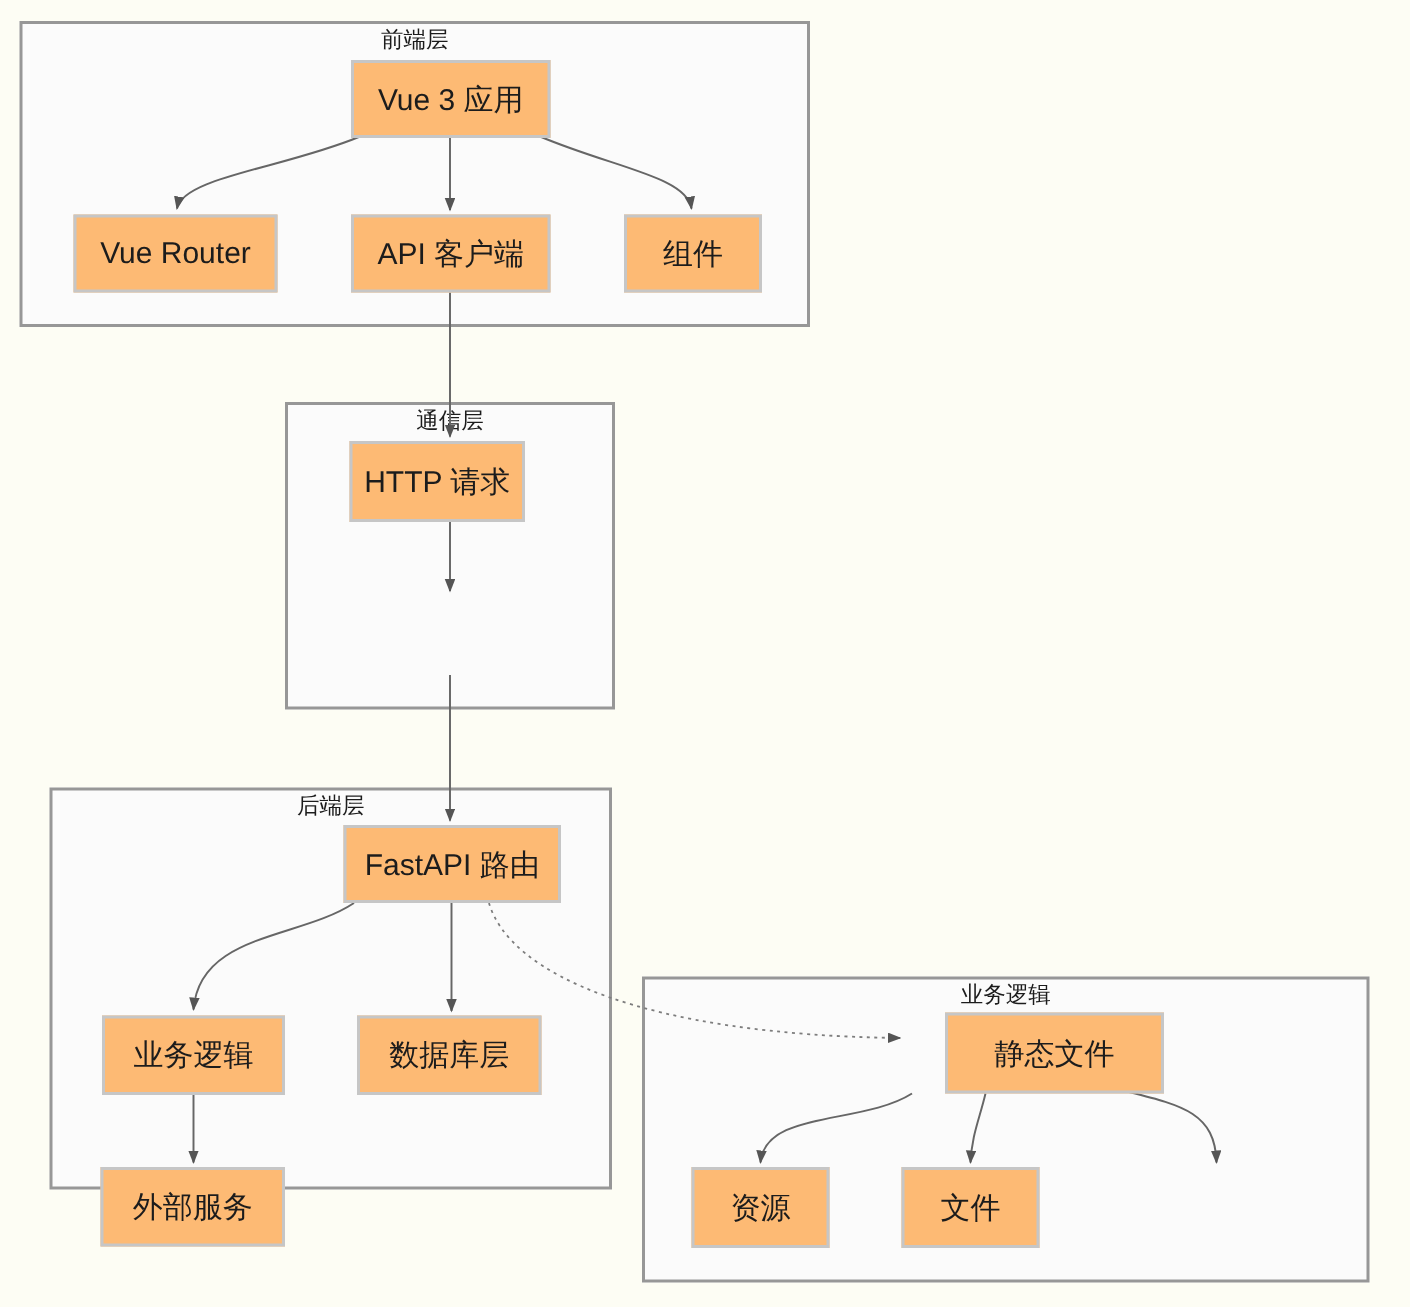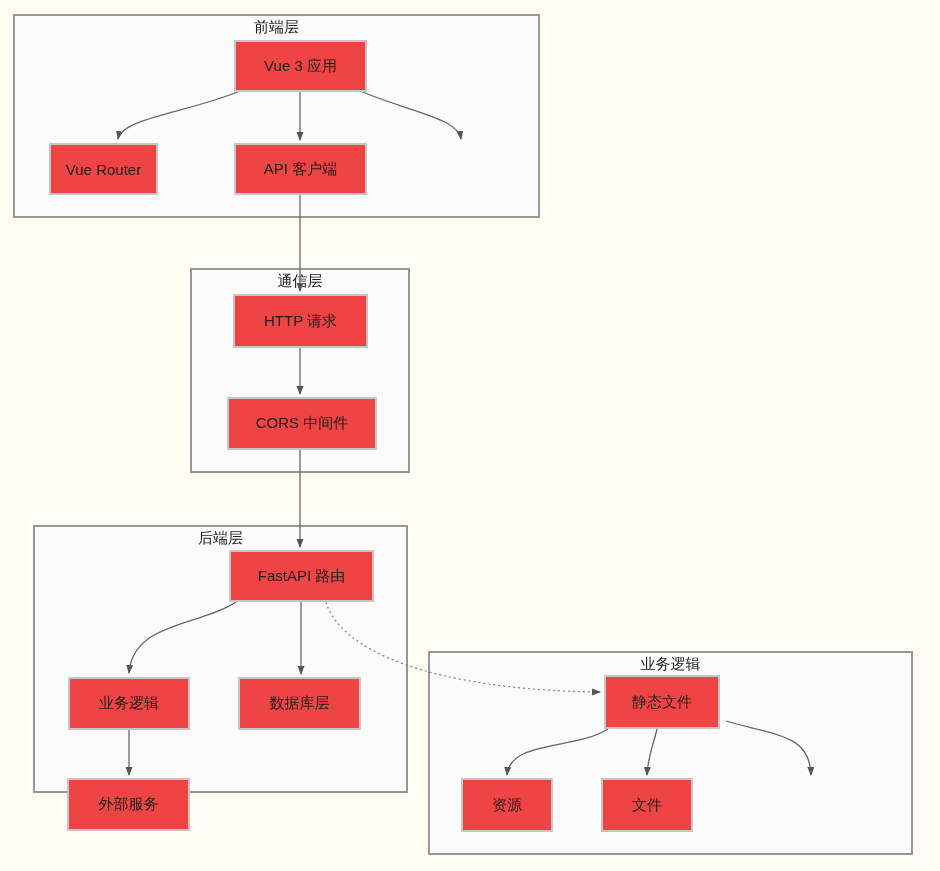--- a/index.html
+++ b/index.html
@@ -12,22 +12,22 @@
     position:absolute;background:#fbfbfb;border:2px solid #979797;
     box-sizing:border-box;z-index:1;
   }
   .ctitle{
     position:absolute;top:2px;left:50%;transform:translateX(-50%);
     font-size:15px;line-height:18px;color:#1c1c1c;white-space:nowrap;z-index:3;
   }
   .edges{position:absolute;left:0;top:0;z-index:2;pointer-events:none;}
   .node{
     position:absolute;display:flex;align-items:center;justify-content:center;
-    background:#ef4444;border:2px solid #c6c6c6;box-sizing:border-box;
-    font-size:15px;color:#1c1c1c;white-space:nowrap;z-index:4;
+    background:#fdba74;border:2px solid #c6c6c6;box-sizing:border-box;
+    font-size:20px;color:#1c1c1c;white-space:nowrap;z-index:4;
   }
   .edge-solid{fill:none;stroke:#666;stroke-width:1.3;}
   .edge-dashed{fill:none;stroke:#7d7d7d;stroke-width:1.2;stroke-dasharray:2 3;}
 </style>
 </head>
 <body>
 
 <div class="stage">
 
   <div class="container" style="left:13px;top:14px;width:527px;height:204px">
@@ -61,25 +61,25 @@
     <path class="edge-solid" marker-end="url(#arrow)" d="M 236 602 C 200 626 133 622 129 673"></path>
     <path class="edge-solid" marker-end="url(#arrow)" d="M 301 602 L 301 674"></path>
     <path class="edge-solid" marker-end="url(#arrow)" d="M 129 730 L 129 775"></path>
     <path class="edge-dashed" marker-end="url(#arrow)" d="M 326 602 C 340 650 430 690 600 692"></path>
     <path class="edge-solid" marker-end="url(#arrow)" d="M 608 729 C 575 750 510 740 507 775"></path>
     <path class="edge-solid" marker-end="url(#arrow)" d="M 657 729 C 653 746 648 756 647 775"></path>
     <path class="edge-solid" marker-end="url(#arrow)" d="M 726 721 C 778 736 810 735 811 775"></path>
   </svg>
 
   <div class="node" style="left:234px;top:40px;width:133px;height:52px">Vue 3 应用</div>
-  <div class="node" style="left:49px;top:143px;width:109px;height:52px">Vue Router</div>
+  <div class="node" style="left:49px;top:143px;width:136px;height:52px">Vue Router</div>
   <div class="node" style="left:234px;top:143px;width:133px;height:52px">API 客户端</div>
-  <div class="node" style="left:233px;top:294px;width:135px;height:54px">HTTP 请求</div>
-  <div class="node" style="left:227px;top:397px;width:150px;height:53px">CORS 中间件</div>
+  <div class="node" style="left:416px;top:143px;width:92px;height:52px">组件</div>
+  <div class="node" style="left:233px;top:294px;width:117px;height:54px">HTTP 请求</div>
   <div class="node" style="left:229px;top:550px;width:145px;height:52px">FastAPI 路由</div>
   <div class="node" style="left:68px;top:677px;width:122px;height:53px">业务逻辑</div>
   <div class="node" style="left:238px;top:677px;width:123px;height:53px">数据库层</div>
   <div class="node" style="left:67px;top:778px;width:123px;height:53px">外部服务</div>
-  <div class="node" style="left:604px;top:675px;width:116px;height:54px">静态文件</div>
+  <div class="node" style="left:630px;top:675px;width:146px;height:54px">静态文件</div>
   <div class="node" style="left:601px;top:778px;width:92px;height:54px">文件</div>
   <div class="node" style="left:461px;top:778px;width:92px;height:54px">资源</div>
 
 </div>
 
 </body></html>

